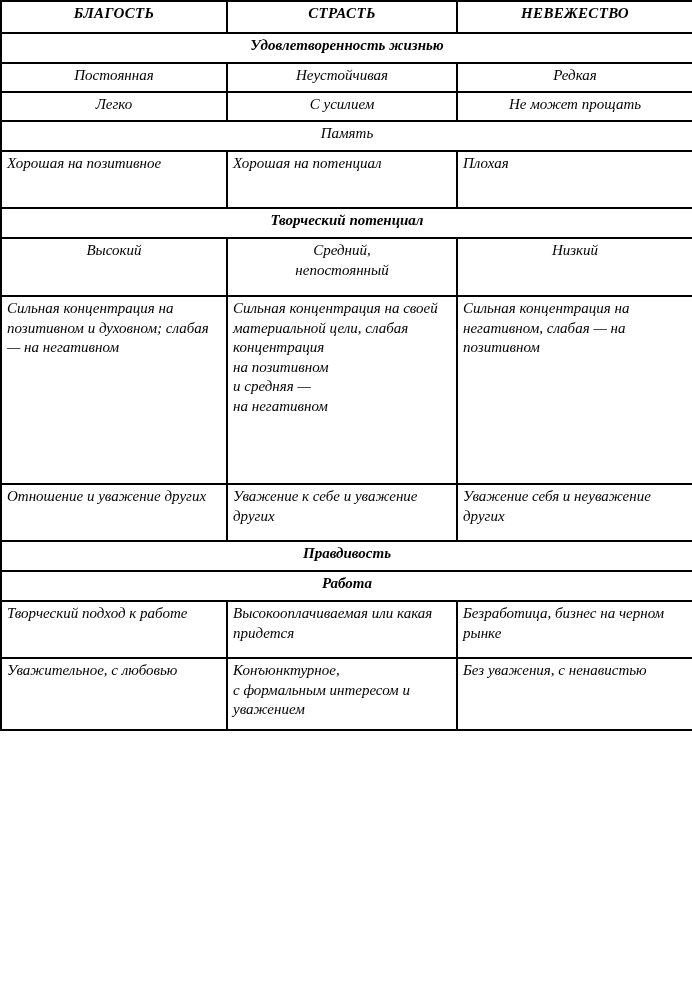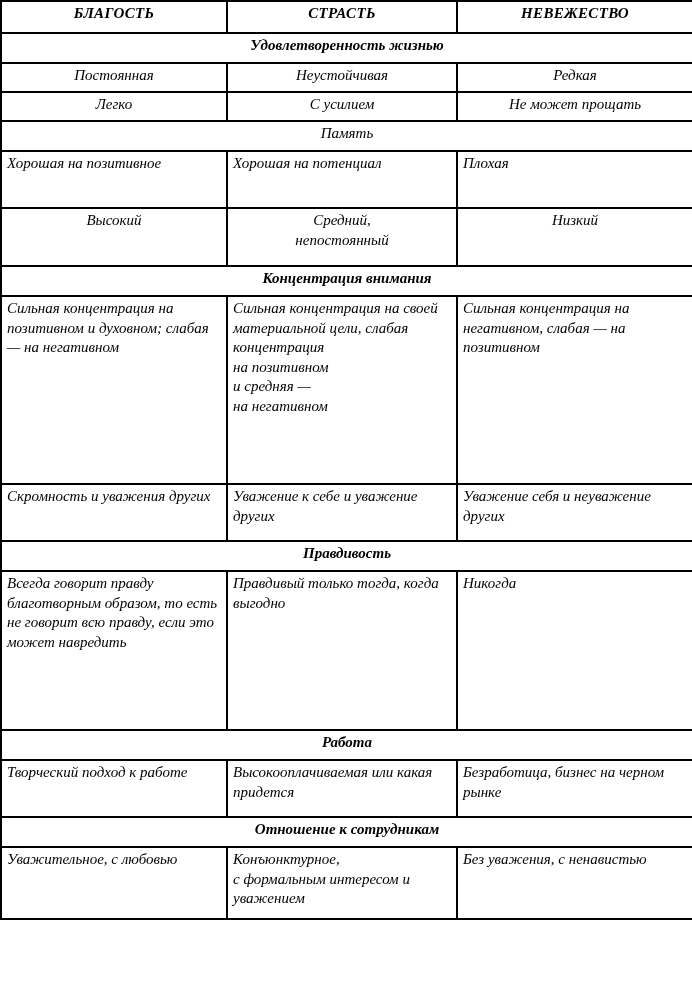--- a/index.html
+++ b/index.html
@@ -129,90 +129,76 @@
         <td class="data">
           <span class="cell-text">Хорошая на позитивное</span>
         </td>
         <td class="data">
           <span class="cell-text">Хорошая на потенциал</span>
         </td>
         <td class="data">
           <span class="cell-text">Плохая</span>
         </td>
       </tr>
+      <tr>
+        <td class="section" colspan="3">Творческий потенциал</td>
+      </tr>
       <tr class="r-three">
         <td class="data center">
           <span class="cell-text">Высокий</span>
         </td>
         <td class="data center">
           <span class="cell-text">Средний,
 непостоянный</span>
         </td>
         <td class="data center">
           <span class="cell-text">Низкий</span>
         </td>
-      </tr>
-      <tr>
-        <td class="section" colspan="3">Концентрация внимания</td>
       </tr>
       <tr class="r-tall">
         <td class="data">
           <span class="cell-text">Сильная концентрация на позитивном и духовном; слабая — на негативном</span>
         </td>
         <td class="data">
           <span class="cell-text">Сильная концентрация на своей материальной цели, слабая концентрация
 на позитивном
 и средняя —
 на негативном</span>
         </td>
         <td class="data">
           <span class="cell-text">Сильная концентрация на негативном, слабая — на позитивном</span>
         </td>
       </tr>
       <tr class="r-two">
         <td class="data">
-          <span class="cell-text">Скромность и уважения других</span>
+          <span class="cell-text">Отношение и уважение других</span>
         </td>
         <td class="data">
           <span class="cell-text">Уважение к себе и уважение других</span>
         </td>
         <td class="data">
           <span class="cell-text">Уважение себя и неуважение других</span>
         </td>
       </tr>
       <tr>
         <td class="section" colspan="3">Правдивость</td>
       </tr>
-      <tr class="r-mid">
-        <td class="data">
-          <span class="cell-text">Всегда говорит правду благотворным образом, то есть не говорит всю правду, если это может навредить</span>
-        </td>
-        <td class="data">
-          <span class="cell-text">Правдивый только тогда, когда выгодно</span>
-        </td>
-        <td class="data">
-          <span class="cell-text">Никогда</span>
-        </td>
-      </tr>
       <tr>
         <td class="section" colspan="3">Работа</td>
       </tr>
       <tr class="r-work">
         <td class="data">
           <span class="cell-text">Творческий подход к работе</span>
         </td>
         <td class="data">
           <span class="cell-text">Высокооплачиваемая или какая придется</span>
         </td>
         <td class="data">
           <span class="cell-text">Безработица, бизнес на черном рынке</span>
         </td>
-      </tr>
-      <tr>
-        <td class="section" colspan="3">Отношение к сотрудникам</td>
       </tr>
       <tr class="r-last">
         <td class="data">
           <span class="cell-text">Уважительное, с любовью</span>
         </td>
         <td class="data">
           <span class="cell-text">Конъюнктурное,
 с формальным интересом и уважением</span>
         </td>
         <td class="data">

